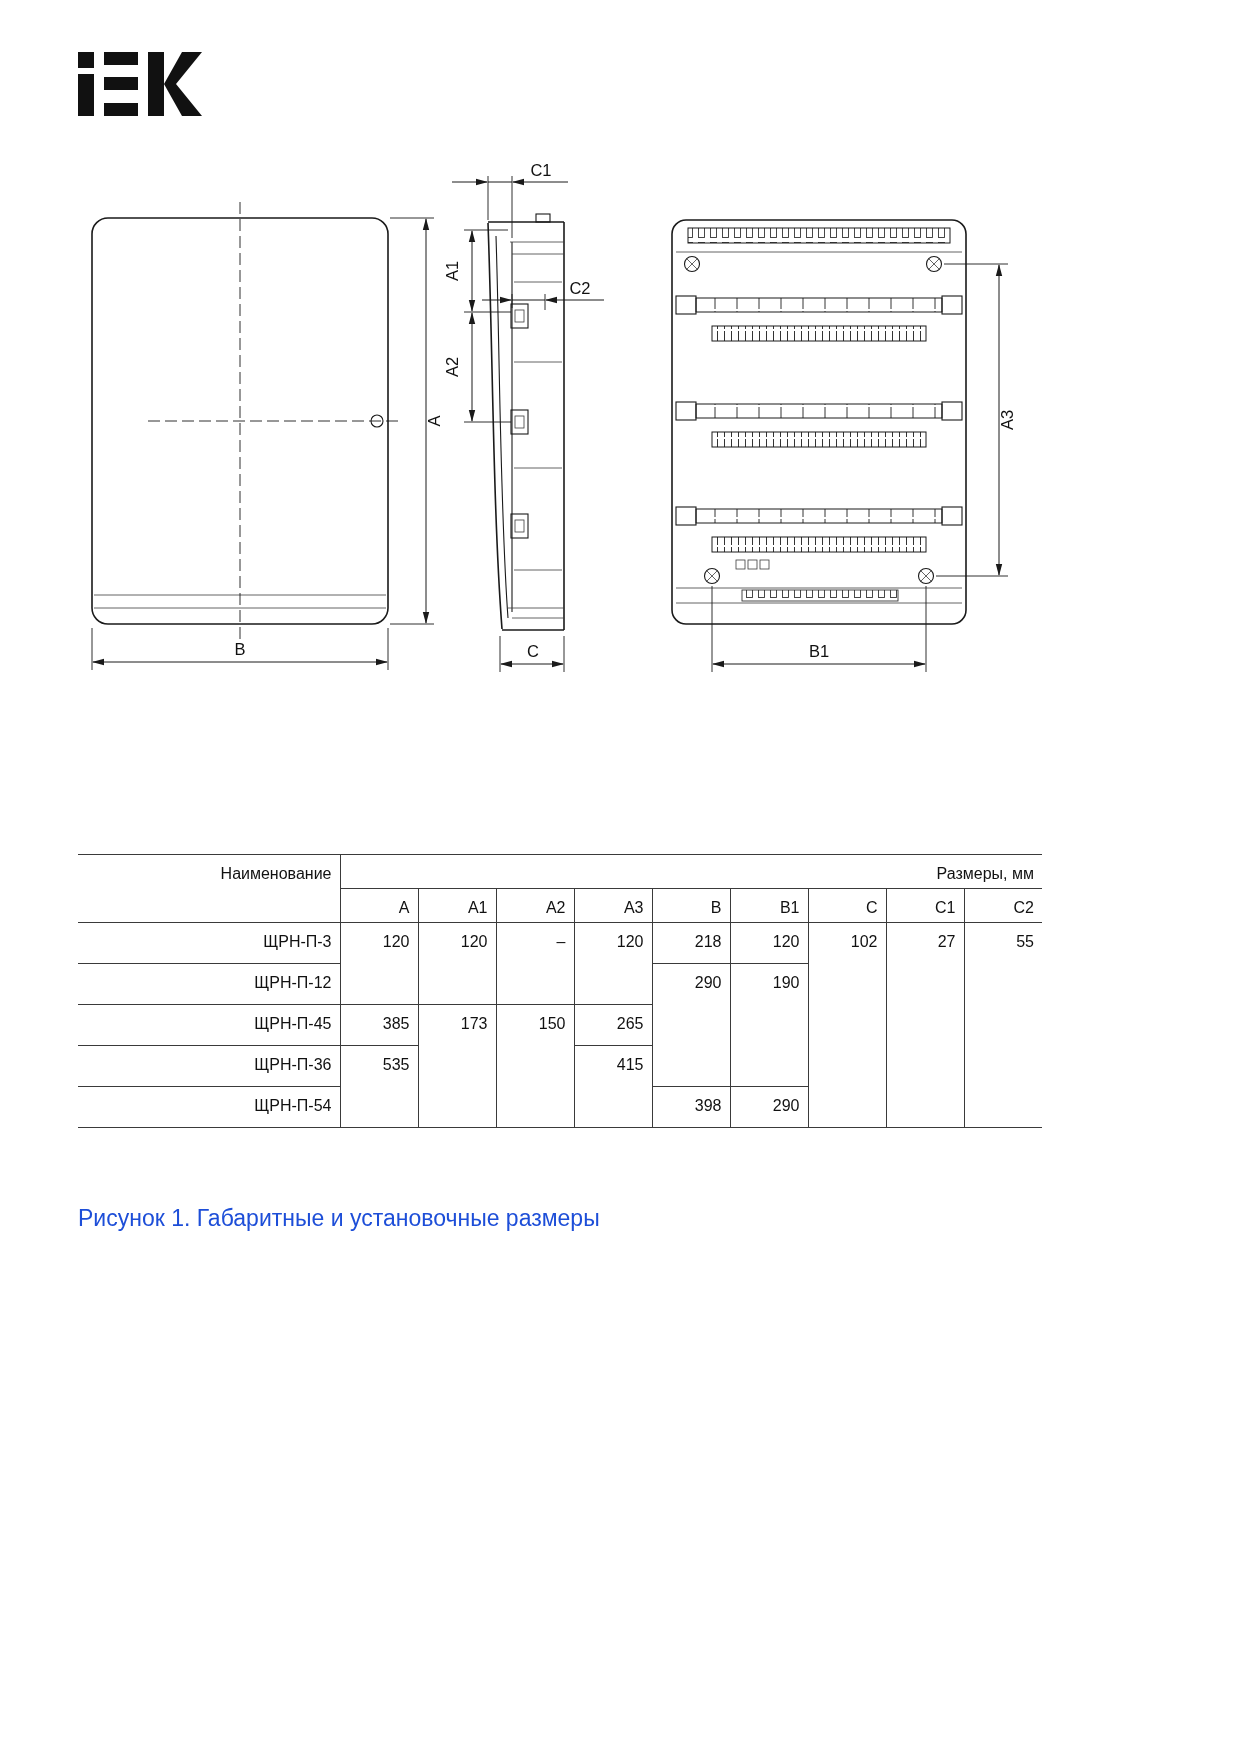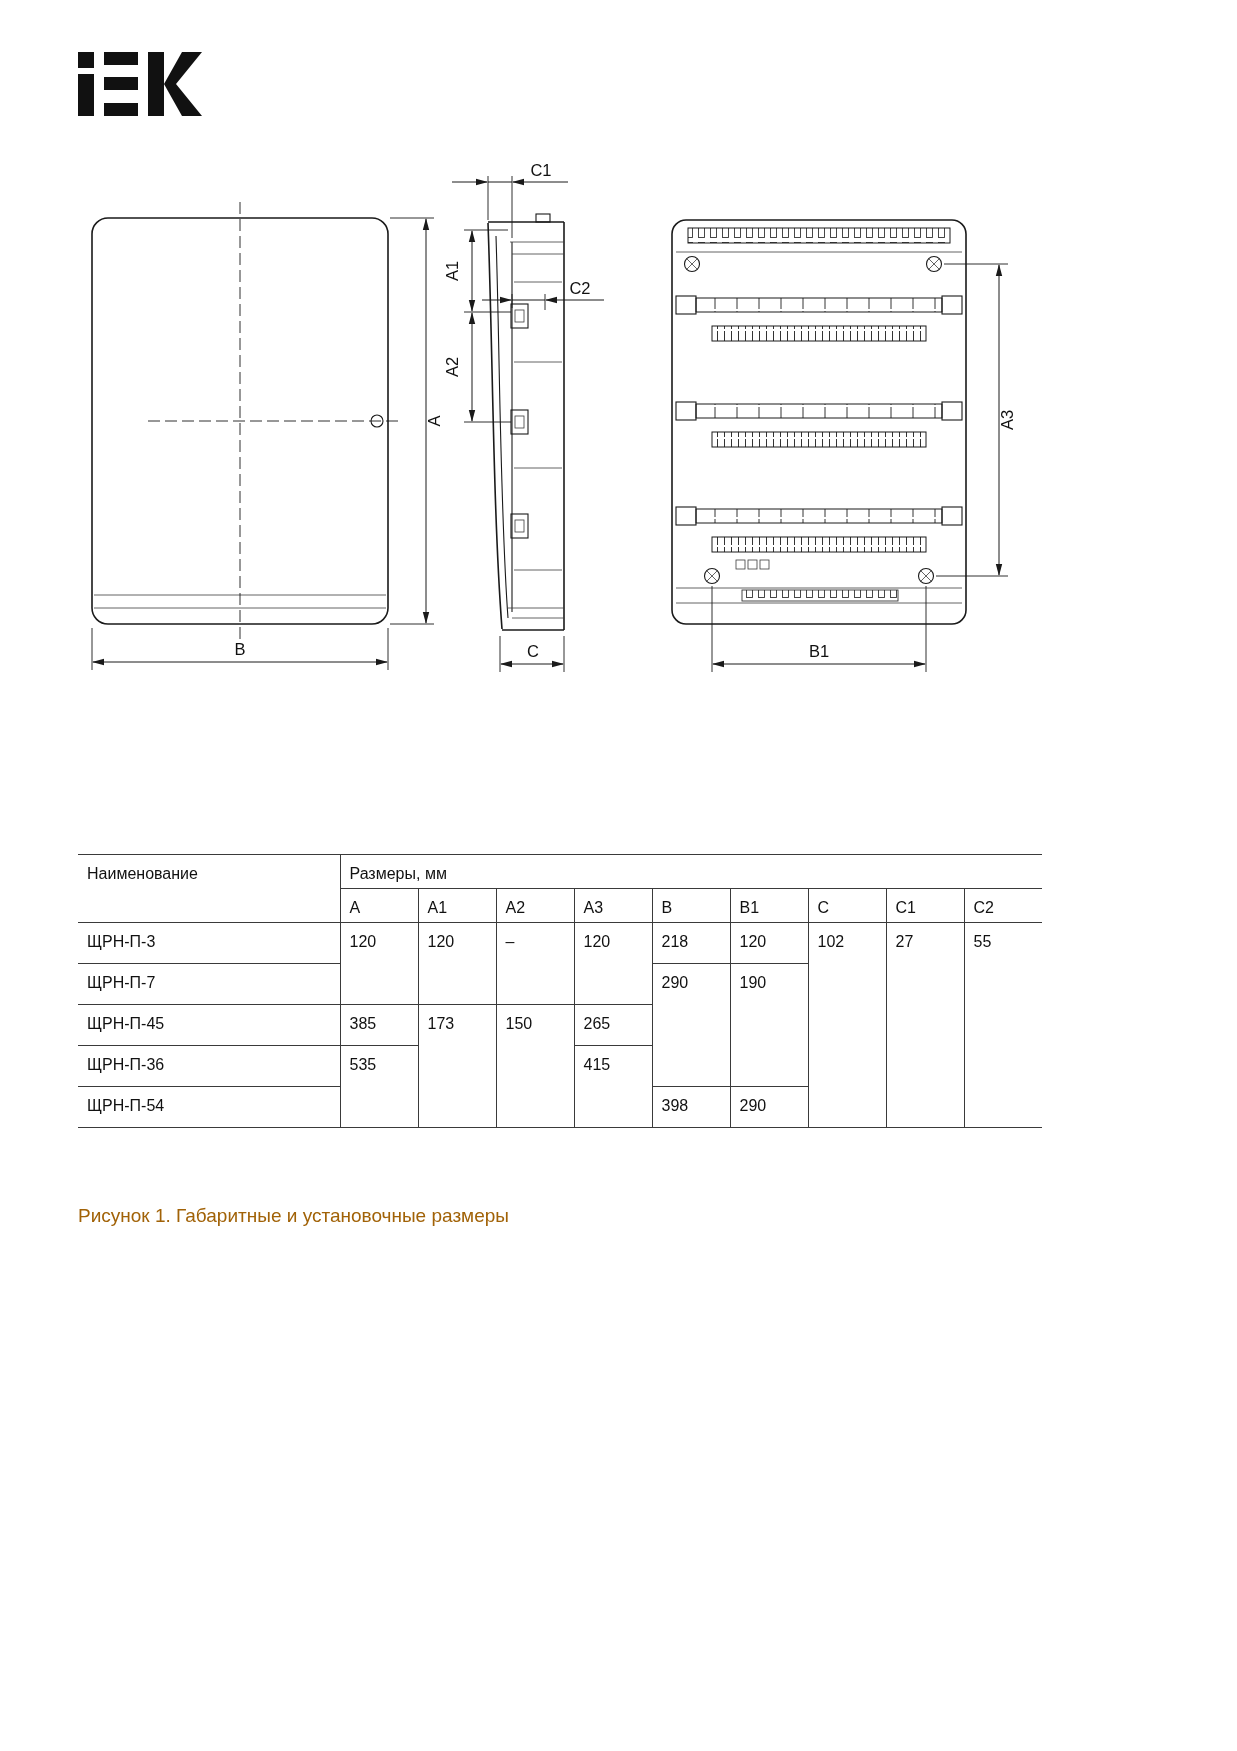--- a/index.html
+++ b/index.html
@@ -18,25 +18,25 @@
   .dim  { fill:none; stroke:#1a1a1a; stroke-width:1; }
   .ext  { fill:none; stroke:#1a1a1a; stroke-width:0.9; }
   .cl   { fill:none; stroke:#1a1a1a; stroke-width:0.9; stroke-dasharray:12 5; }
   .dimtxt { font:16.5px "Liberation Sans", sans-serif; fill:#111; }
 
   
   .table-wrap { position:absolute; left:78px; top:854px; }
   table.spec { border-collapse:collapse; table-layout:fixed; width:964px;
                font-size:16px; border-left-style:hidden; border-right-style:hidden; }
   table.spec td { border:1px solid #3a3a3a; padding:9px 8px 5px 9px;
-                  vertical-align:top; text-align:left; line-height:19px; }
+                  vertical-align:top; text-align:right; line-height:19px; }
   tr.head td { height:19px; }
   tr.data td { height:26px; }
 
-  .caption { position:absolute; left:78px; top:1205px; font-size:19px; color:#a16207; }
+  .caption { position:absolute; left:78px; top:1205px; font-size:23px; color:#1d4ed8; }
 </style>
 </head>
 <body>
 
 <div class="page">
 
   <div class="logo-wrap">
     <svg width="130" height="64" viewBox="0 0 130 64">
       <title>IEK</title>
       <g fill="#111">
@@ -254,21 +254,21 @@
           <td rowspan="2">–</td>
           <td rowspan="2">120</td>
           <td>218</td>
           <td>120</td>
           <td rowspan="5">102</td>
           <td rowspan="5">27</td>
           <td rowspan="5">55</td>
         </tr>
 
         <tr class="data">
-          <td>ЩРН-П-7</td>
+          <td>ЩРН-П-12</td>
           <td rowspan="3">290</td>
           <td rowspan="3">190</td>
         </tr>
 
         <tr class="data">
           <td>ЩРН-П-45</td>
           <td>385</td>
           <td rowspan="3">173</td>
           <td rowspan="3">150</td>
           <td>265</td>

